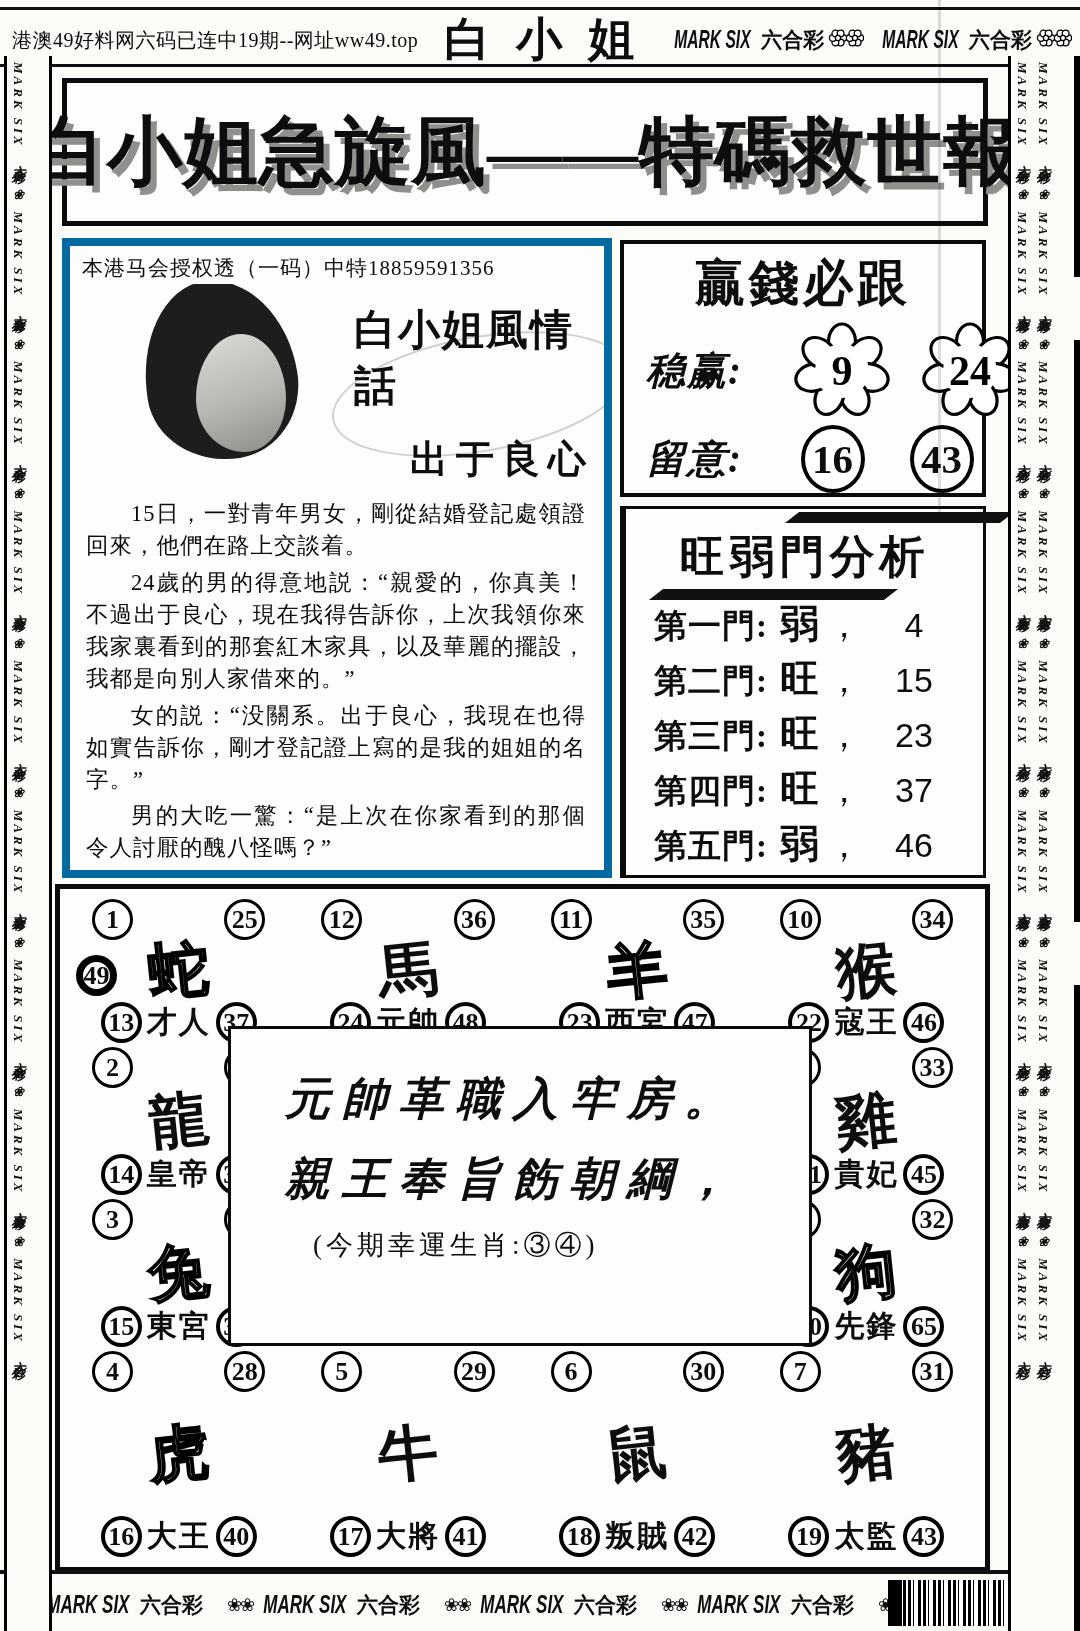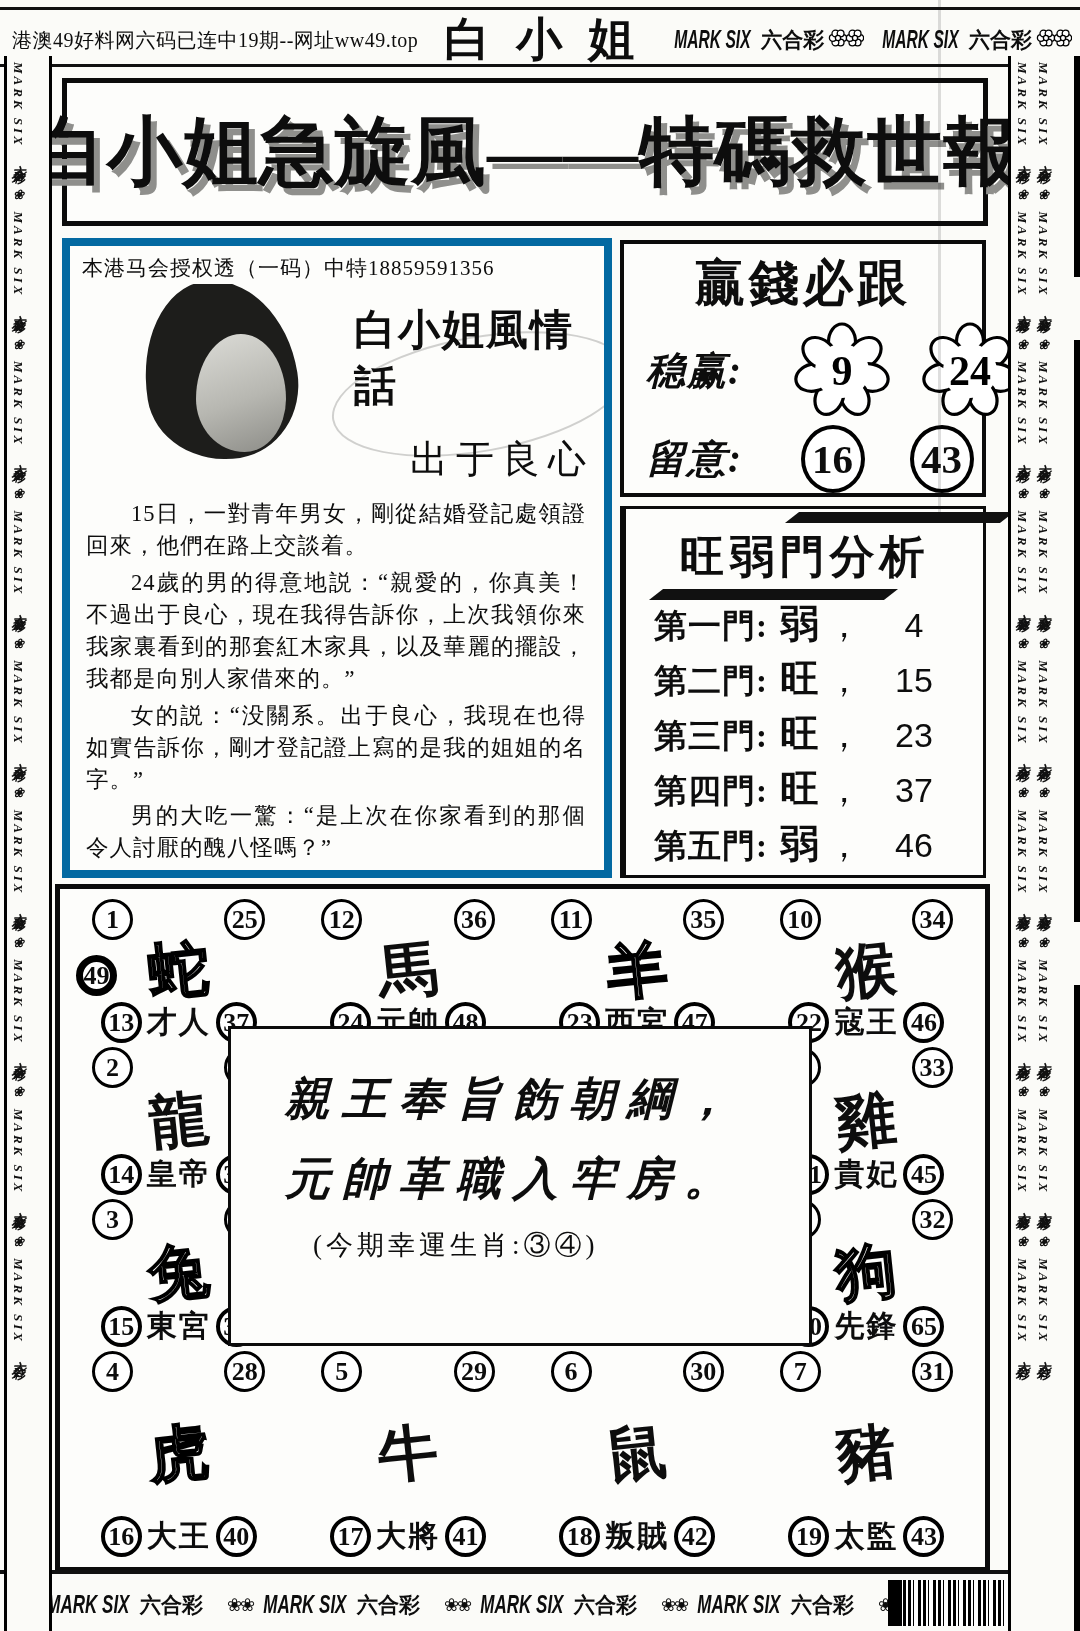--- a/index.html
+++ b/index.html
@@ -30,21 +30,21 @@
   .auth-line{font-size:21px;padding:8px 0 0 12px;letter-spacing:1px;}
   .story-head{display:flex;position:relative;margin-top:2px;}
   .photo{position:relative;flex:none;margin-left:58px;width:212px;height:184px;overflow:hidden;}
   .photo::before{content:"";position:absolute;left:16px;top:-4px;width:152px;height:180px;background:#1d1d1b;
     border-radius:48% 52% 46% 54%/60% 58% 42% 40%;transform:rotate(-9deg);}
   .photo::after{content:"";position:absolute;left:68px;top:50px;width:90px;height:118px;
     background:linear-gradient(160deg,#dcdcd7,#b7b7b1 55%,#8c8c87);
     border-radius:50% 50% 46% 54%/55% 55% 45% 45%;}
   .story-titles{margin-left:14px;position:relative;z-index:2;}
   .story-title{font-size:42px;font-weight:700;letter-spacing:2px;margin-top:18px;}
-  .story-subtitle{font-size:38px;font-weight:400;letter-spacing:8px;margin:20px 8px 0 56px;}
+  .story-subtitle{font-size:38px;font-weight:700;letter-spacing:8px;margin:20px 8px 0 56px;}
   .deco-ellipse{position:absolute;right:-26px;top:52px;width:300px;height:116px;border:2px solid #9a9a96;
     border-radius:50%;transform:rotate(-10deg);opacity:.45;pointer-events:none;}
   .story-paragraphs{padding:8px 18px 0 16px;font-size:22.5px;line-height:1.42;letter-spacing:1px;text-align:justify;}
   .story-paragraphs p{margin:5px 0;text-indent:2em;}
 
   
   .win-box{position:absolute;left:620px;top:240px;width:366px;height:257px;border:4px solid #0b0b0b;background:#fdfdfb;}
   .win-title{text-align:center;font-size:50px;font-weight:900;letter-spacing:4px;margin-top:6px;}
   .win-row{display:flex;align-items:center;padding-left:22px;margin-top:4px;gap:28px;}
   .win-label{font-size:39px;font-weight:800;font-style:italic;width:118px;letter-spacing:2px;flex:none;}
@@ -413,22 +413,22 @@
         <div class="zc-art" data-interactable="false">豬</div>
         <div class="zc-bottom" data-interactable="false">
           <span class="ncirc b" data-interactable="false">19</span>
           <span class="zc-title" data-interactable="false">太監</span>
           <span class="ncirc b" data-interactable="false">43</span>
         </div>
       </div>
     </div>
 
   <div class="riddle-box" data-interactable="false">
+    <div class="riddle-line" data-interactable="false">元帥革職入牢房。</div>
     <div class="riddle-line" data-interactable="false">親王奉旨飭朝綱，</div>
-    <div class="riddle-line" data-interactable="false">元帥革職入牢房。</div>
     <div class="riddle-lucky" data-interactable="false">(今期幸運生肖:③④)</div>
   </div>
 
   <div class="vstrip vstrip-left" data-interactable="false">
     <span class="col vfill" data-interactable="false">MARK SIX 六合彩 ❀❀ MARK SIX 六合彩 ❀❀ MARK SIX 六合彩 ❀❀ MARK SIX 六合彩 ❀❀ MARK SIX 六合彩 ❀❀ MARK SIX 六合彩 ❀❀ MARK SIX 六合彩 ❀❀ MARK SIX 六合彩 ❀❀ MARK SIX 六合彩</span>
   </div>
   <div class="vstrip vstrip-right" data-interactable="false">
     <span class="col vfill" data-interactable="false">MARK SIX 六合彩 ❀❀ MARK SIX 六合彩 ❀❀ MARK SIX 六合彩 ❀❀ MARK SIX 六合彩 ❀❀ MARK SIX 六合彩 ❀❀ MARK SIX 六合彩 ❀❀ MARK SIX 六合彩 ❀❀ MARK SIX 六合彩 ❀❀ MARK SIX 六合彩</span><span class="col vfill" data-interactable="false">MARK SIX 六合彩 ❀❀ MARK SIX 六合彩 ❀❀ MARK SIX 六合彩 ❀❀ MARK SIX 六合彩 ❀❀ MARK SIX 六合彩 ❀❀ MARK SIX 六合彩 ❀❀ MARK SIX 六合彩 ❀❀ MARK SIX 六合彩 ❀❀ MARK SIX 六合彩</span>
   </div>
 

